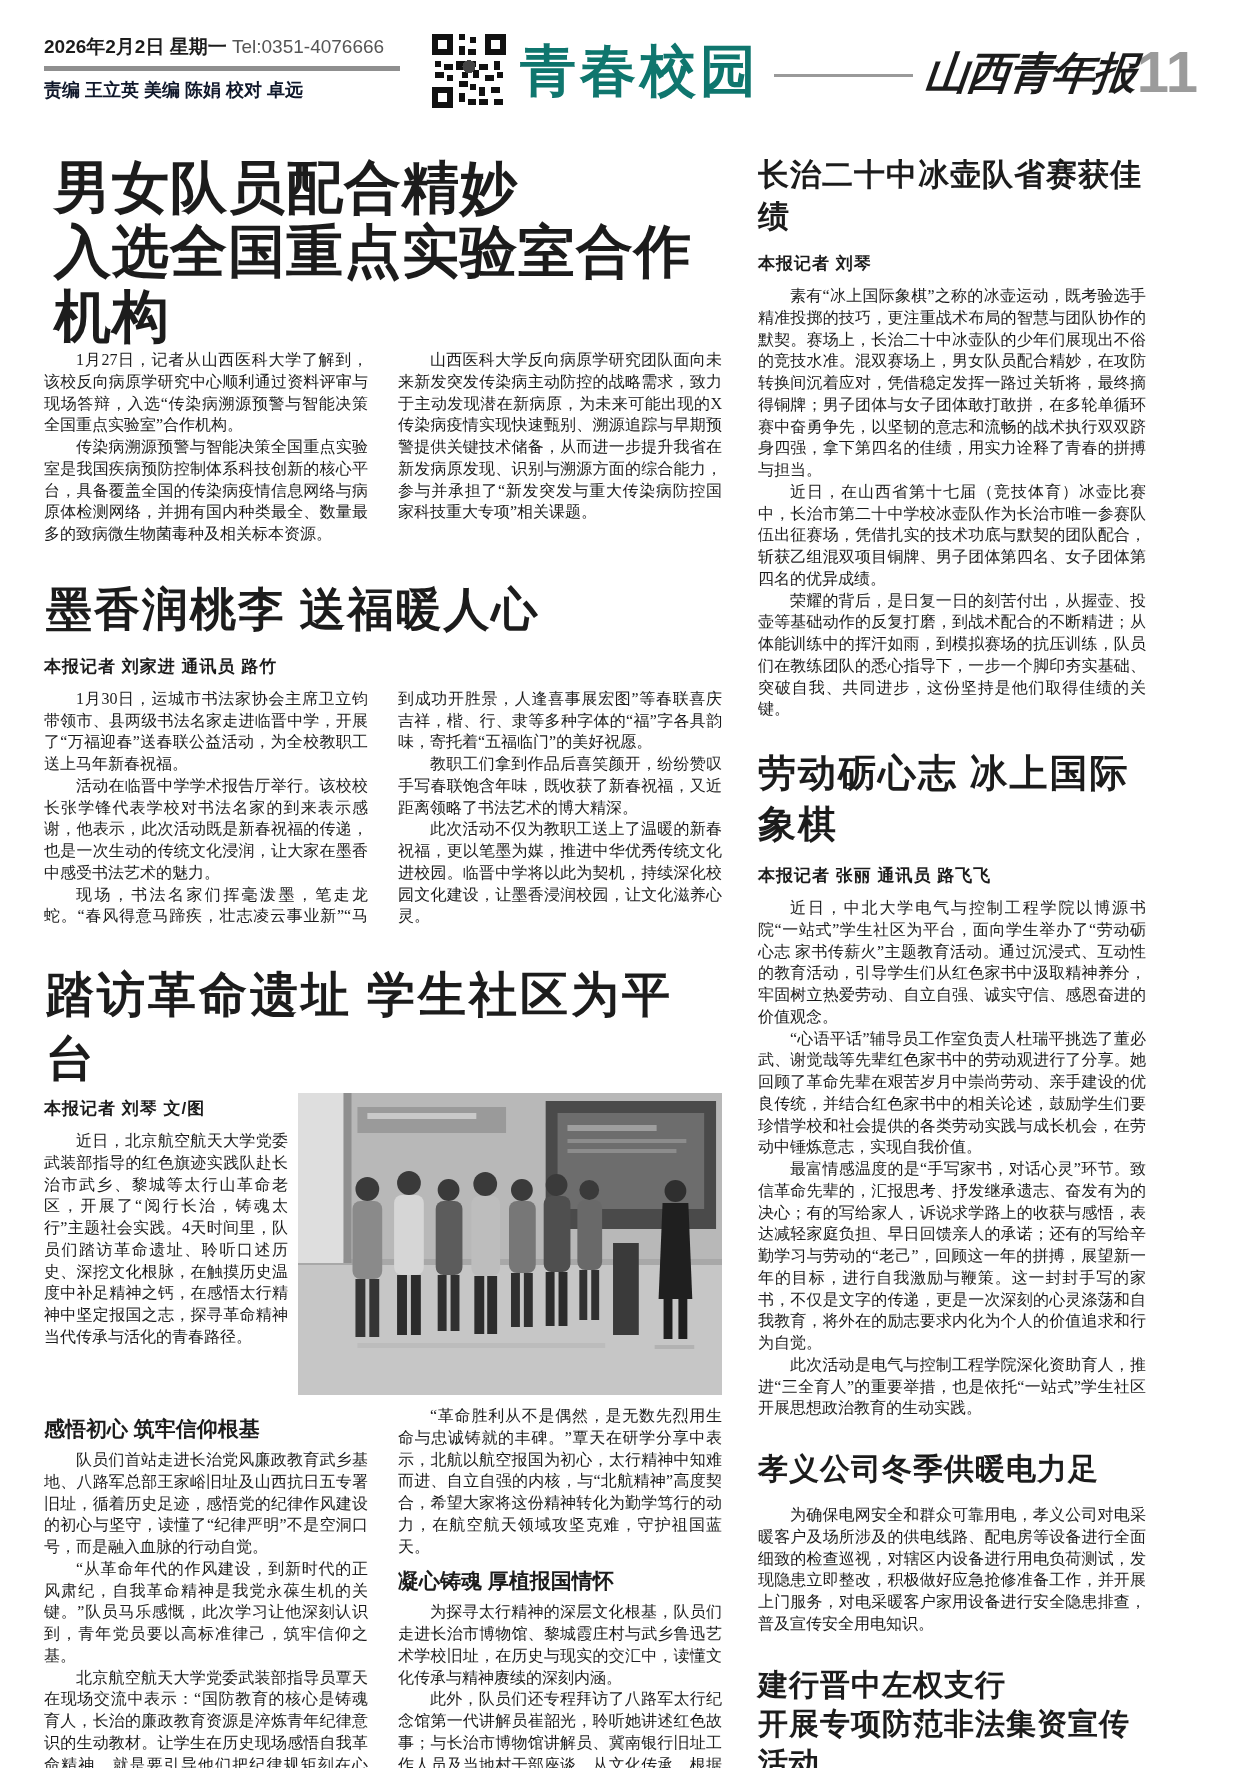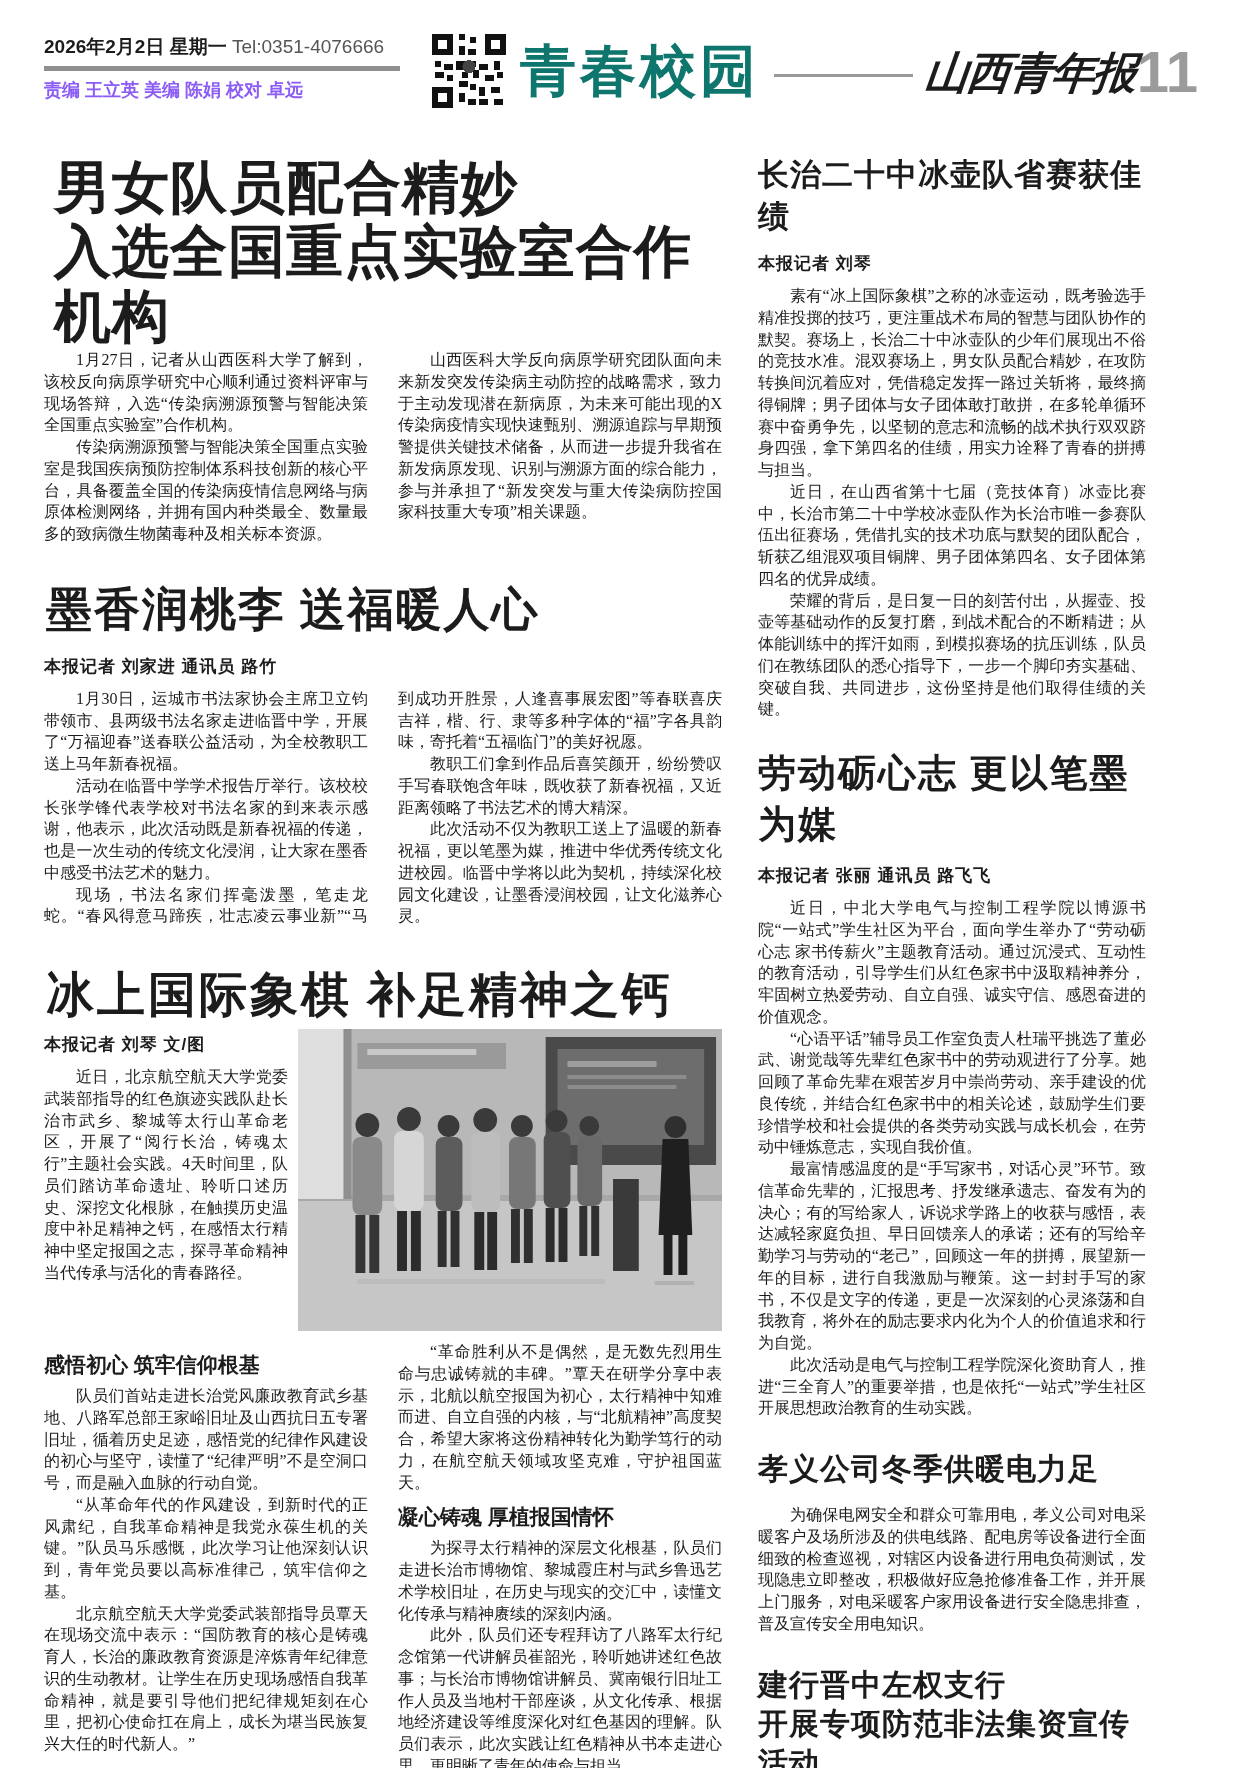--- a/index.html
+++ b/index.html
@@ -4,21 +4,21 @@
 <style>
   html,body{margin:0;padding:0;background:#ffffff;}
   .page{position:relative;width:1242px;height:1768px;background:#fff;overflow:hidden;
         font-family:"Liberation Serif",serif;color:#1c1c1c;}
   
   .hdr{display:flex;align-items:flex-start;padding:34px 44px 0 44px;height:92px;}
   .hdr-left{width:356px;font-family:"Liberation Sans",sans-serif;}
   .hdr-date{font-size:19px;font-weight:bold;white-space:nowrap;}
   .hdr-tel{font-weight:normal;color:#555;}
   .hdr-rule{height:5px;background:#8f8f8f;margin:6px 0 7px 0;width:356px;}
-  .hdr-staff{font-size:18px;font-weight:bold;color:#8b5cf6;}
+  .hdr-staff{font-size:18px;font-weight:bold;color:#0f172a;}
   .qr{width:74px;height:74px;margin:0 14px 0 32px;flex:none;}
   .section-title{font-family:"Liberation Sans",sans-serif;font-size:56px;font-weight:900;
                  color:#0f766e;letter-spacing:4px;line-height:74px;white-space:nowrap;}
   .hdr-line{flex:1;height:3px;background:#9a9a9a;margin:40px 12px 0 14px;}
   .masthead{font-size:44px;font-weight:bold;font-style:italic;white-space:nowrap;
             transform:skewX(-6deg);line-height:80px;letter-spacing:-2px;}
   .pagenum{font-family:"Liberation Sans",sans-serif;font-size:58px;font-weight:900;
            color:#9b9b9b;line-height:76px;margin-left:2px;}
   
   .content{display:flex;padding:20px 44px 0 44px;gap:36px;}
@@ -130,21 +130,21 @@
         <div class="body two-col">
           <p>1月30日，运城市书法家协会主席卫立钧带领市、县两级书法名家走进临晋中学，开展了“万福迎春”送春联公益活动，为全校教职工送上马年新春祝福。</p>
           <p>活动在临晋中学学术报告厅举行。该校校长张学锋代表学校对书法名家的到来表示感谢，他表示，此次活动既是新春祝福的传递，也是一次生动的传统文化浸润，让大家在墨香中感受书法艺术的魅力。</p>
           <p>现场，书法名家们挥毫泼墨，笔走龙蛇。“春风得意马蹄疾，壮志凌云事业新”“马到成功开胜景，人逢喜事展宏图”等春联喜庆吉祥，楷、行、隶等多种字体的“福”字各具韵味，寄托着“五福临门”的美好祝愿。</p>
           <p>教职工们拿到作品后喜笑颜开，纷纷赞叹手写春联饱含年味，既收获了新春祝福，又近距离领略了书法艺术的博大精深。</p>
           <p>此次活动不仅为教职工送上了温暖的新春祝福，更以笔墨为媒，推进中华优秀传统文化进校园。临晋中学将以此为契机，持续深化校园文化建设，让墨香浸润校园，让文化滋养心灵。</p>
         </div>
       </div>
 
       <div>
-        <div class="h-tafang">冰上国际象棋  补足精神之钙</div>
+        <div class="h-tafang">踏访革命遗址  学生社区为平台</div>
         <div class="tafang-row1">
           <div class="body">
             <div class="byline" style="margin-top:4px">本报记者 刘琴 文/图</div>
             <p>近日，北京航空航天大学党委武装部指导的红色旗迹实践队赴长治市武乡、黎城等太行山革命老区，开展了“阅行长治，铸魂太行”主题社会实践。4天时间里，队员们踏访革命遗址、聆听口述历史、深挖文化根脉，在触摸历史温度中补足精神之钙，在感悟太行精神中坚定报国之志，探寻革命精神当代传承与活化的青春路径。</p>
           </div>
 
           <svg class="photo" viewBox="0 0 428 302" preserveAspectRatio="none">
             <rect width="428" height="302" fill="#b8b8b8"></rect>
             <rect y="170" width="428" height="132" fill="#c6c6c6"></rect>
             <rect y="166" width="428" height="6" fill="#a8a8a8"></rect>
@@ -223,21 +223,21 @@
         <div class="h-r1">长治二十中冰壶队省赛获佳绩</div>
         <div class="byline">本报记者 刘琴</div>
         <div class="body">
           <p>素有“冰上国际象棋”之称的冰壶运动，既考验选手精准投掷的技巧，更注重战术布局的智慧与团队协作的默契。赛场上，长治二十中冰壶队的少年们展现出不俗的竞技水准。混双赛场上，男女队员配合精妙，在攻防转换间沉着应对，凭借稳定发挥一路过关斩将，最终摘得铜牌；男子团体与女子团体敢打敢拼，在多轮单循环赛中奋勇争先，以坚韧的意志和流畅的战术执行双双跻身四强，拿下第四名的佳绩，用实力诠释了青春的拼搏与担当。</p>
           <p>近日，在山西省第十七届（竞技体育）冰壶比赛中，长治市第二十中学校冰壶队作为长治市唯一参赛队伍出征赛场，凭借扎实的技术功底与默契的团队配合，斩获乙组混双项目铜牌、男子团体第四名、女子团体第四名的优异成绩。</p>
           <p>荣耀的背后，是日复一日的刻苦付出，从握壶、投壶等基础动作的反复打磨，到战术配合的不断精进；从体能训练中的挥汗如雨，到模拟赛场的抗压训练，队员们在教练团队的悉心指导下，一步一个脚印夯实基础、突破自我、共同进步，这份坚持是他们取得佳绩的关键。</p>
         </div>
       </div>
 
       <div class="r-art">
-        <div class="h-r2">劳动砺心志  更以笔墨为媒</div>
+        <div class="h-r2">劳动砺心志  冰上国际象棋</div>
         <div class="byline">本报记者 张丽 通讯员 路飞飞</div>
         <div class="body">
           <p>近日，中北大学电气与控制工程学院以博源书院“一站式”学生社区为平台，面向学生举办了“劳动砺心志 家书传薪火”主题教育活动。通过沉浸式、互动性的教育活动，引导学生们从红色家书中汲取精神养分，牢固树立热爱劳动、自立自强、诚实守信、感恩奋进的价值观念。</p>
           <p>“心语平话”辅导员工作室负责人杜瑞平挑选了董必武、谢觉哉等先辈红色家书中的劳动观进行了分享。她回顾了革命先辈在艰苦岁月中崇尚劳动、亲手建设的优良传统，并结合红色家书中的相关论述，鼓励学生们要珍惜学校和社会提供的各类劳动实践与成长机会，在劳动中锤炼意志，实现自我价值。</p>
           <p>最富情感温度的是“手写家书，对话心灵”环节。致信革命先辈的，汇报思考、抒发继承遗志、奋发有为的决心；有的写给家人，诉说求学路上的收获与感悟，表达减轻家庭负担、早日回馈亲人的承诺；还有的写给辛勤学习与劳动的“老己”，回顾这一年的拼搏，展望新一年的目标，进行自我激励与鞭策。这一封封手写的家书，不仅是文字的传递，更是一次深刻的心灵涤荡和自我教育，将外在的励志要求内化为个人的价值追求和行为自觉。</p>
           <p>此次活动是电气与控制工程学院深化资助育人，推进“三全育人”的重要举措，也是依托“一站式”学生社区开展思想政治教育的生动实践。</p>
         </div>
       </div>
 
       <div class="r-art">

